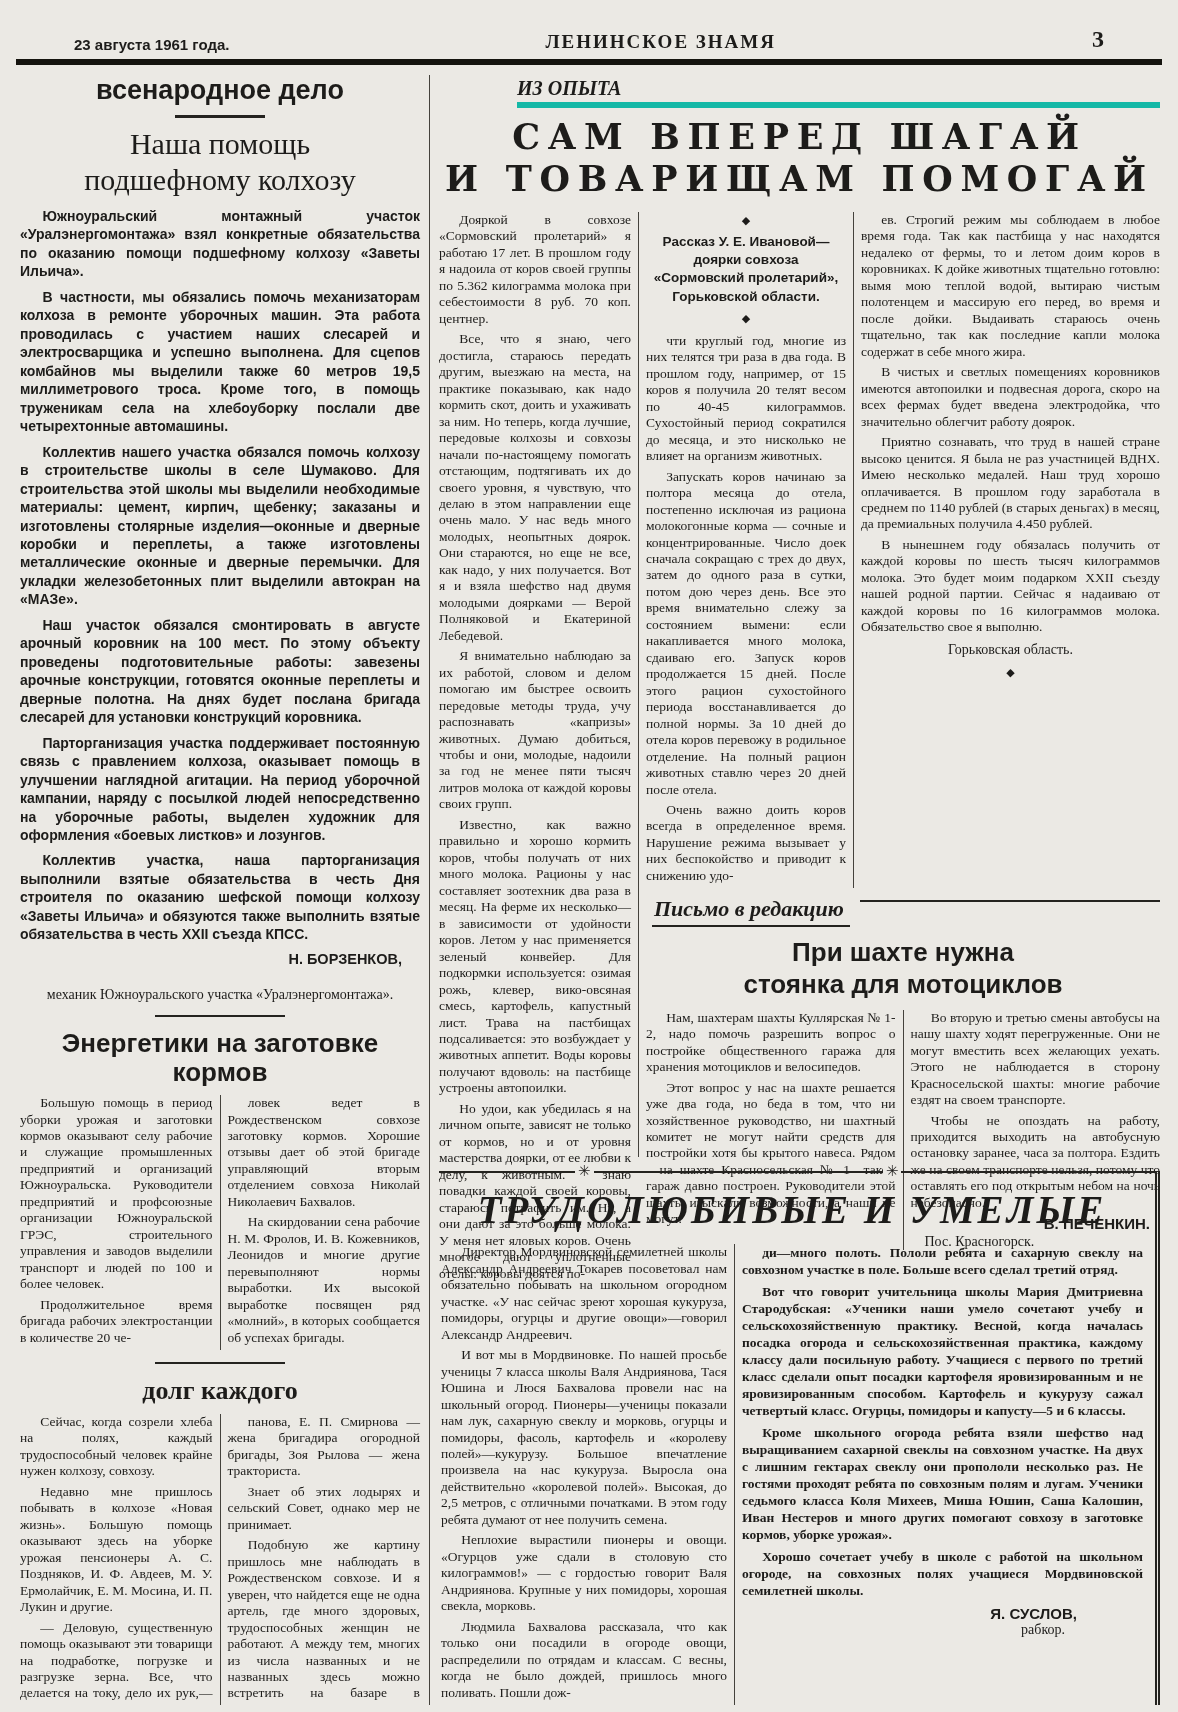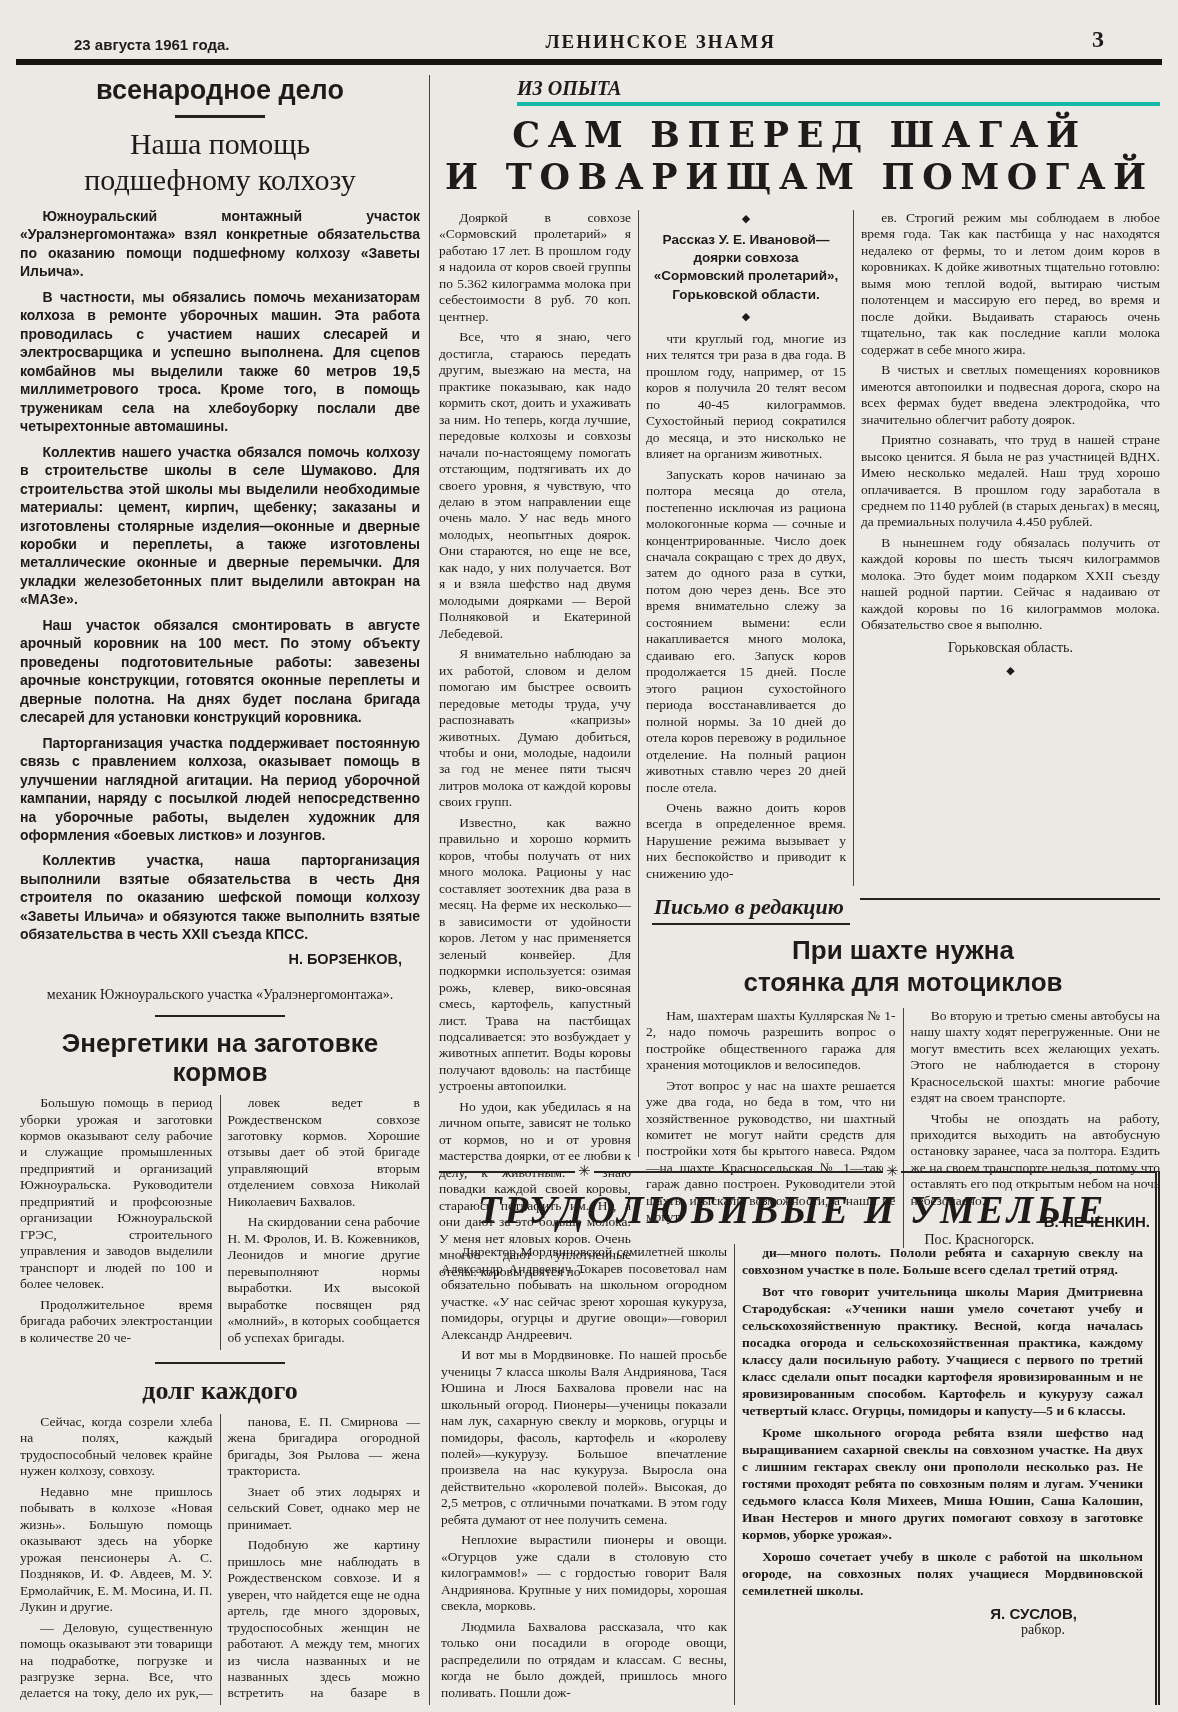--- a/index.html
+++ b/index.html
@@ -35,21 +35,21 @@
   
   .left-col { width:400px; flex:none; }
   .h-sans { font-family:"Liberation Sans",sans-serif; font-weight:bold; text-align:center; font-size:27px; line-height:1.12; }
   .subhead { text-align:center; font-size:30px; line-height:1.18; font-weight:normal; margin-bottom:10px; }
   .sign-name { display:block; text-align:right; font-family:"Liberation Sans",sans-serif; font-weight:bold; font-size:14.5px; padding-right:18px; margin-top:2px; }
   .sign-role { display:block; text-align:center; font-size:14px; margin-top:20px; }
   .h-serif { font-weight:bold; text-align:center; font-size:26px; line-height:1.15; font-family:"Liberation Serif",serif; margin-bottom:8px; }
 
   
   .right-region { flex:1; min-width:0; display:flex; flex-direction:column; }
-  .kicker { display:inline-block; font-style:italic; font-weight:bold; font-size:20px; border-bottom:4px solid #14b8a6; padding-bottom:2px; margin:2px 0 8px 78px; }
+  .kicker { display:inline-block; font-style:italic; font-weight:bold; font-size:20px; border-bottom:6px solid #14b8a6; padding-bottom:2px; margin:2px 0 8px 78px; }
   .big-head { text-align:center; font-family:"DejaVu Serif",serif; font-weight:bold; font-size:35px; line-height:1.2; letter-spacing:0.22em; }
   .dairy-cols { display:flex; margin-top:12px; flex:1; min-height:0; }
   .dairy-col1 { width:192px; flex:none; }
   .dairy-sub { flex:1; min-width:0; display:flex; flex-direction:column; }
   .dairy-toprow { display:flex; }
   .dairy-col2 { width:200px; flex:none; }
   .dairy-col3 { flex:1; min-width:0; }
   .credit-box { margin:2px 4px 8px 4px; text-align:center; }
   .credit-box .diamond { display:block; text-align:center; font-size:11px; margin:2px 0 6px 0; }
   .credit-text { font-family:"Liberation Sans",sans-serif; font-weight:bold; font-size:13.5px; line-height:1.35; }

